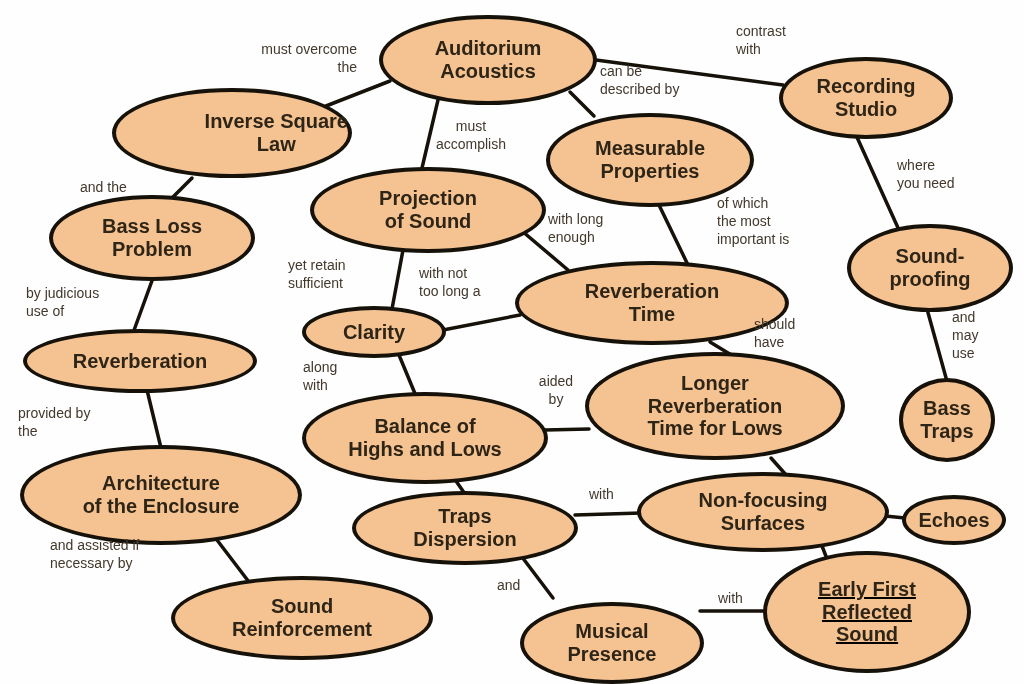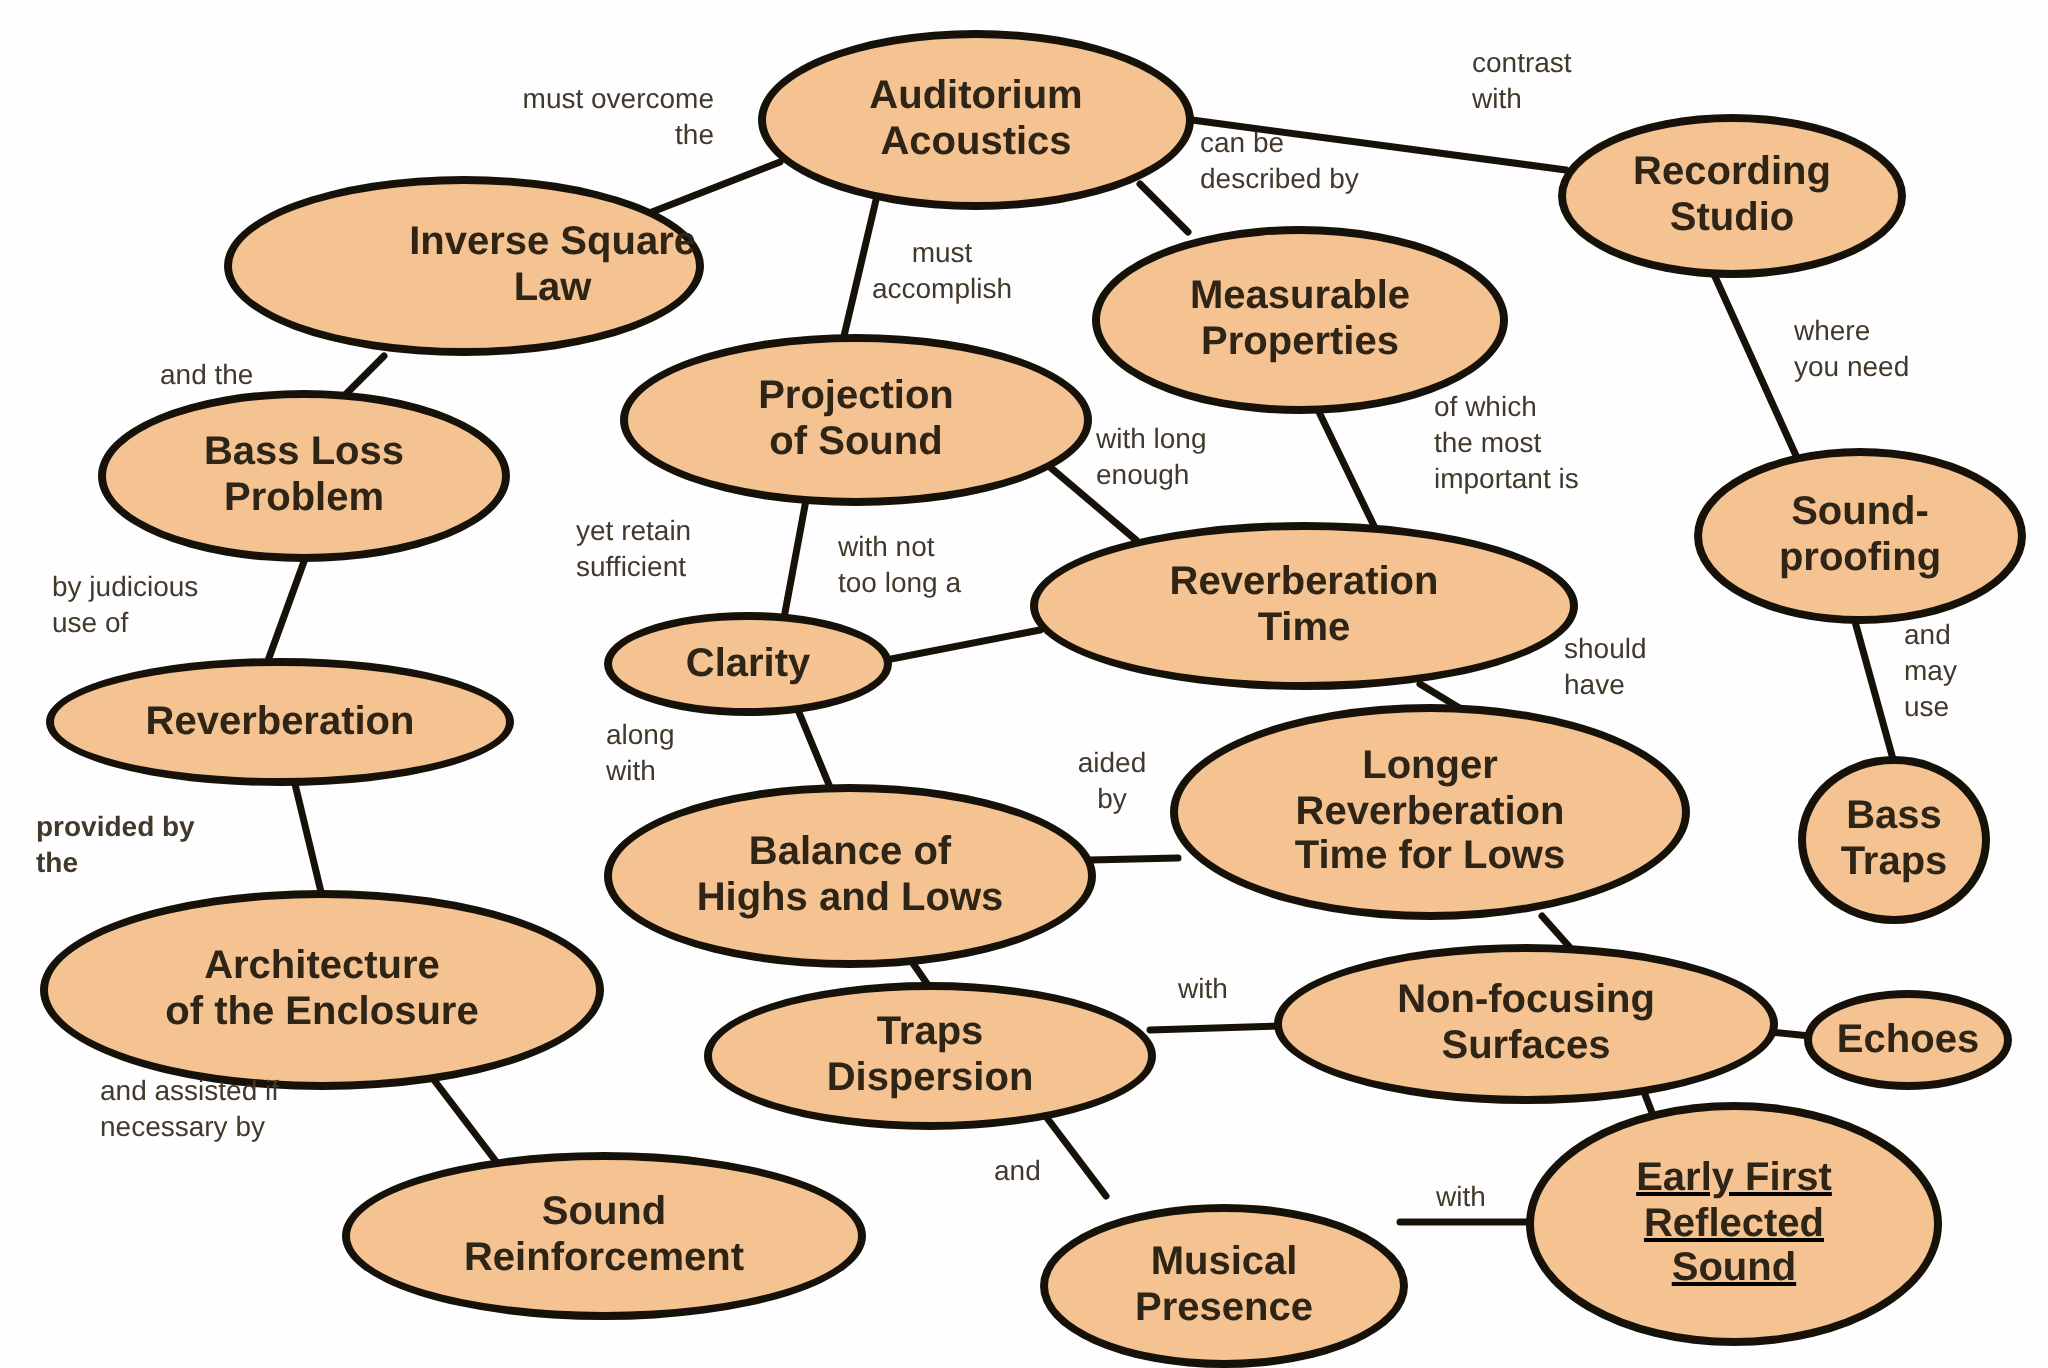--- a/index.html
+++ b/index.html
@@ -203,34 +203,34 @@
 
   <div class="edge-label" style="left: 288px; top: 256px;">yet retain
 sufficient</div>
 
   <div class="edge-label" style="left: 419px; top: 264px;">with not
 too long a</div>
 
   <div class="edge-label" style="left: 26px; top: 284px;">by judicious
 use of</div>
 
-  <div class="edge-label" style="left: 782px; top: 315px;">should
+  <div class="edge-label" style="left: 754px; top: 315px;">should
 have</div>
 
   <div class="edge-label" style="left: 952px; top: 308px;">and
 may
 use</div>
 
   <div class="edge-label" style="left: 303px; top: 358px;">along
 with</div>
 
   <div class="edge-label center" style="left: 530px; top: 372px; width: 52px;">aided
 by</div>
 
-  <div class="edge-label" style="left: 18px; top: 404px; font-weight: bold;">provided by
+  <div class="edge-label" style="left: 18px; top: 404px;">provided by
 the</div>
 
   <div class="edge-label" style="left: 589px; top: 485px;">with</div>
 
   <div class="edge-label" style="left: 50px; top: 536px;">and assisted if
 necessary by</div>
 
   <div class="edge-label" style="left: 497px; top: 576px;">and</div>
 
   <div class="edge-label" style="left: 718px; top: 589px;">with</div>

